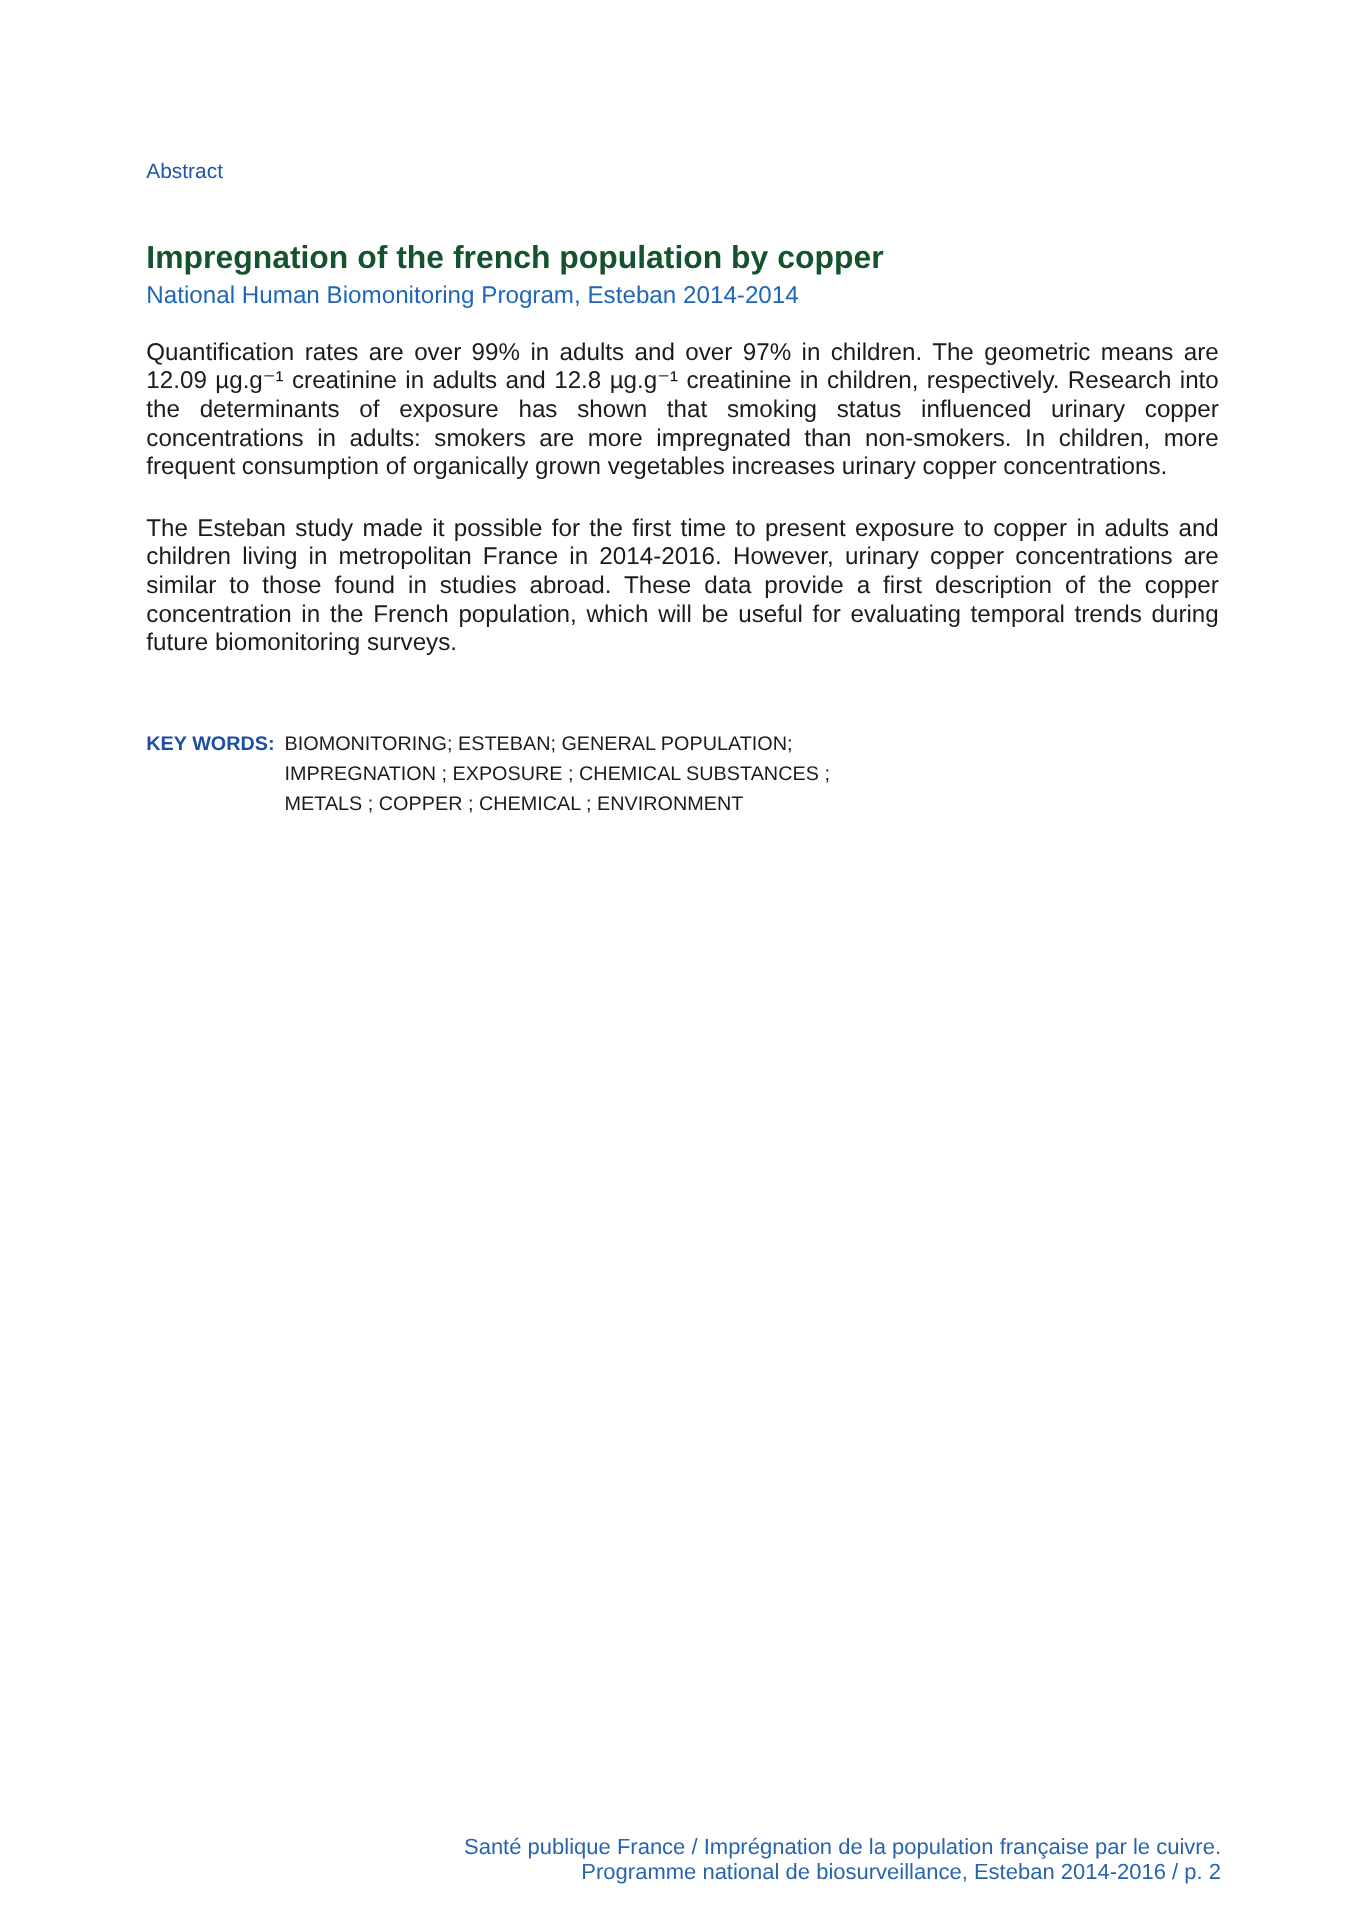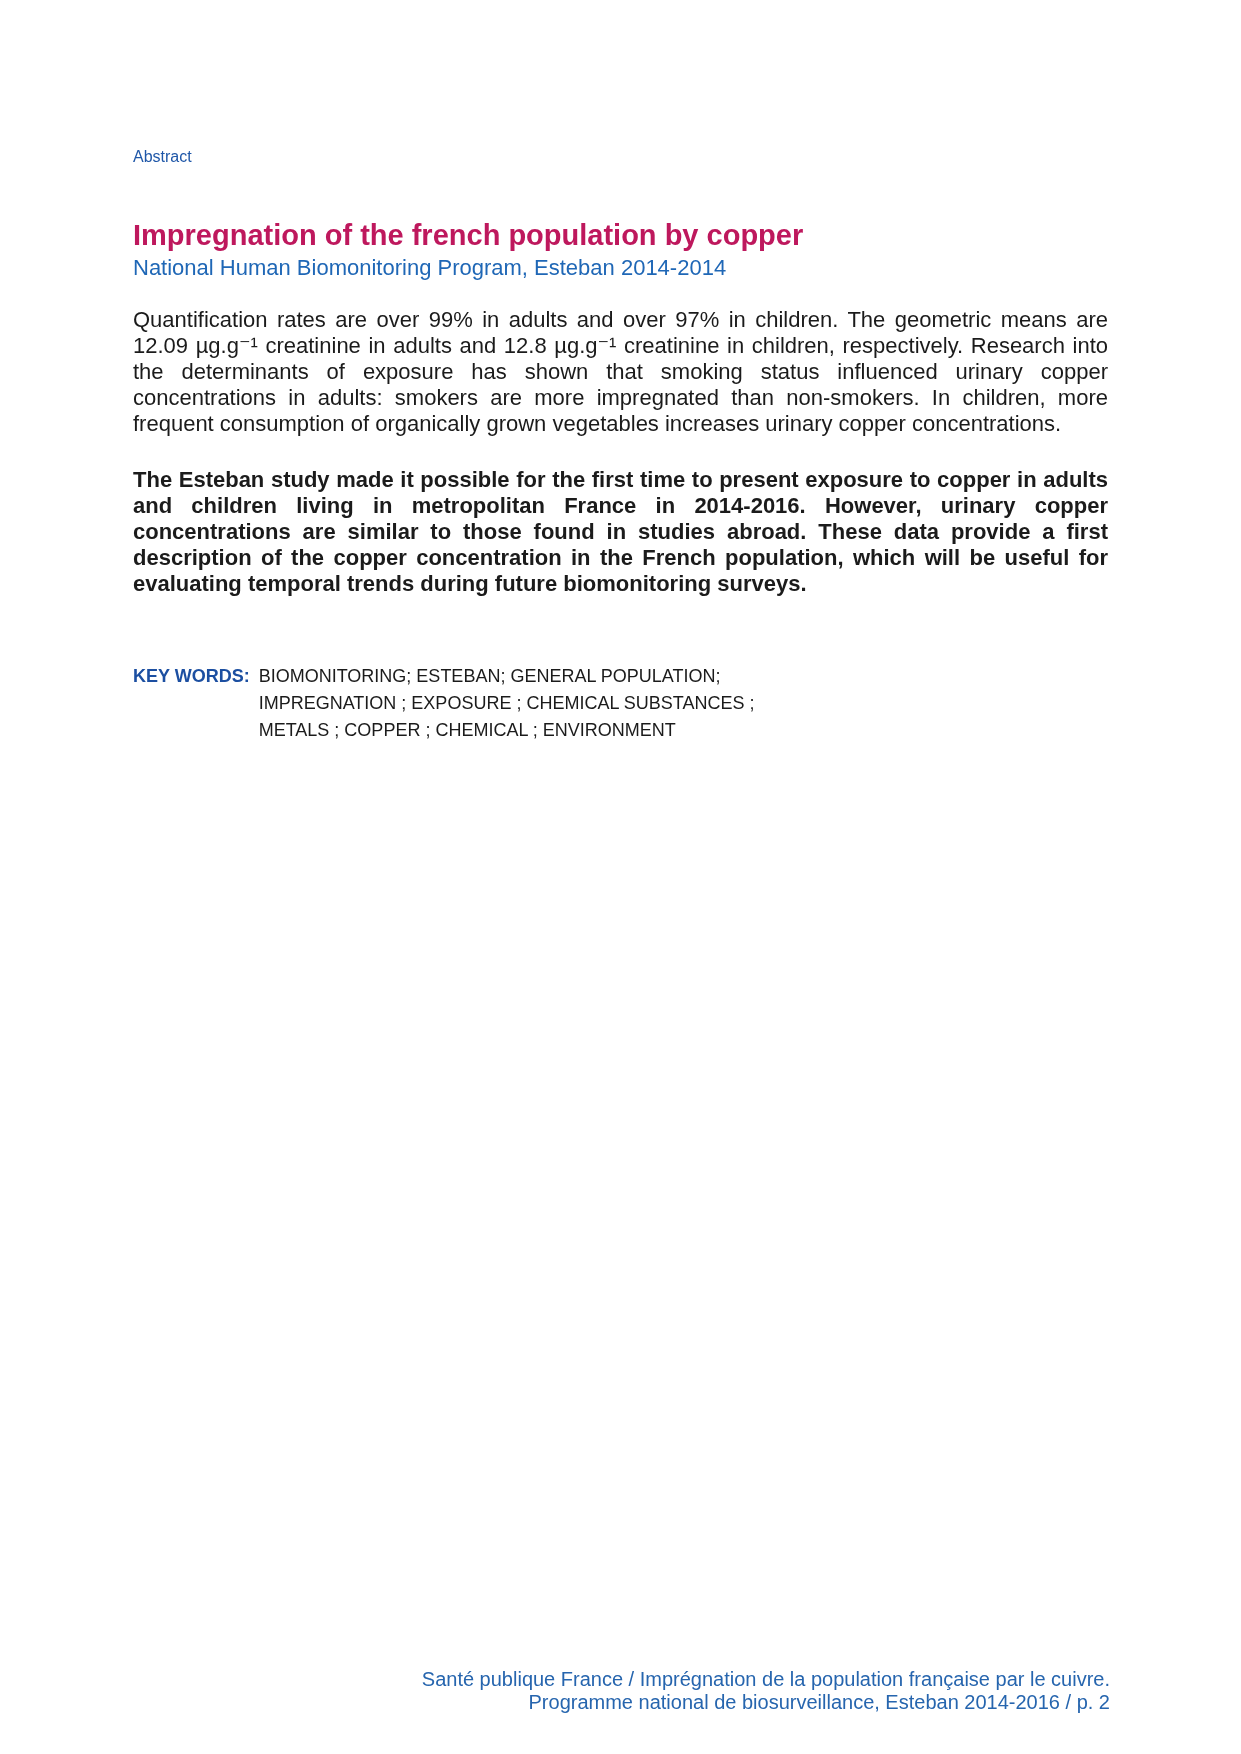--- a/index.html
+++ b/index.html
@@ -17,48 +17,48 @@
     color: #1b1b1b;
   }
   .content {
     position: absolute;
     left: 133px;
     right: 133px;
     top: 0;
   }
   .section-heading {
     margin: 142px 0 0 0;
-    font-size: 16px;
+    font-size: 19px;
     font-weight: 400;
     line-height: 30px;
     color: #1F57A8;
   }
   .doc-title {
     margin: 46px 0 0 0;
     font-size: 29px;
     font-weight: 700;
     line-height: 34px;
-    color: #be185d;
+    color: #14532d;
   }
   .doc-subtitle {
     margin: 3px 0 0 0;
     font-size: 22px;
     font-weight: 400;
     line-height: 26px;
     color: #1F67B6;
   }
   .body-para {
     margin: 26px 0 0 0;
     font-size: 22px;
     line-height: 26px;
     text-align: justify;
     color: #1b1b1b;
   }
   .body-para.p1 { margin-top: 23px; }
-  .body-para.p3 { margin-top: 30px; font-weight: bold; }
+  .body-para.p3 { margin-top: 30px; }
   .keywords {
     margin: 66px 0 0 0;
     display: flex;
     align-items: flex-start;
     font-size: 18px;
     line-height: 27px;
   }
   .keywords-label {
     flex: 0 0 auto;
     font-weight: 700;

